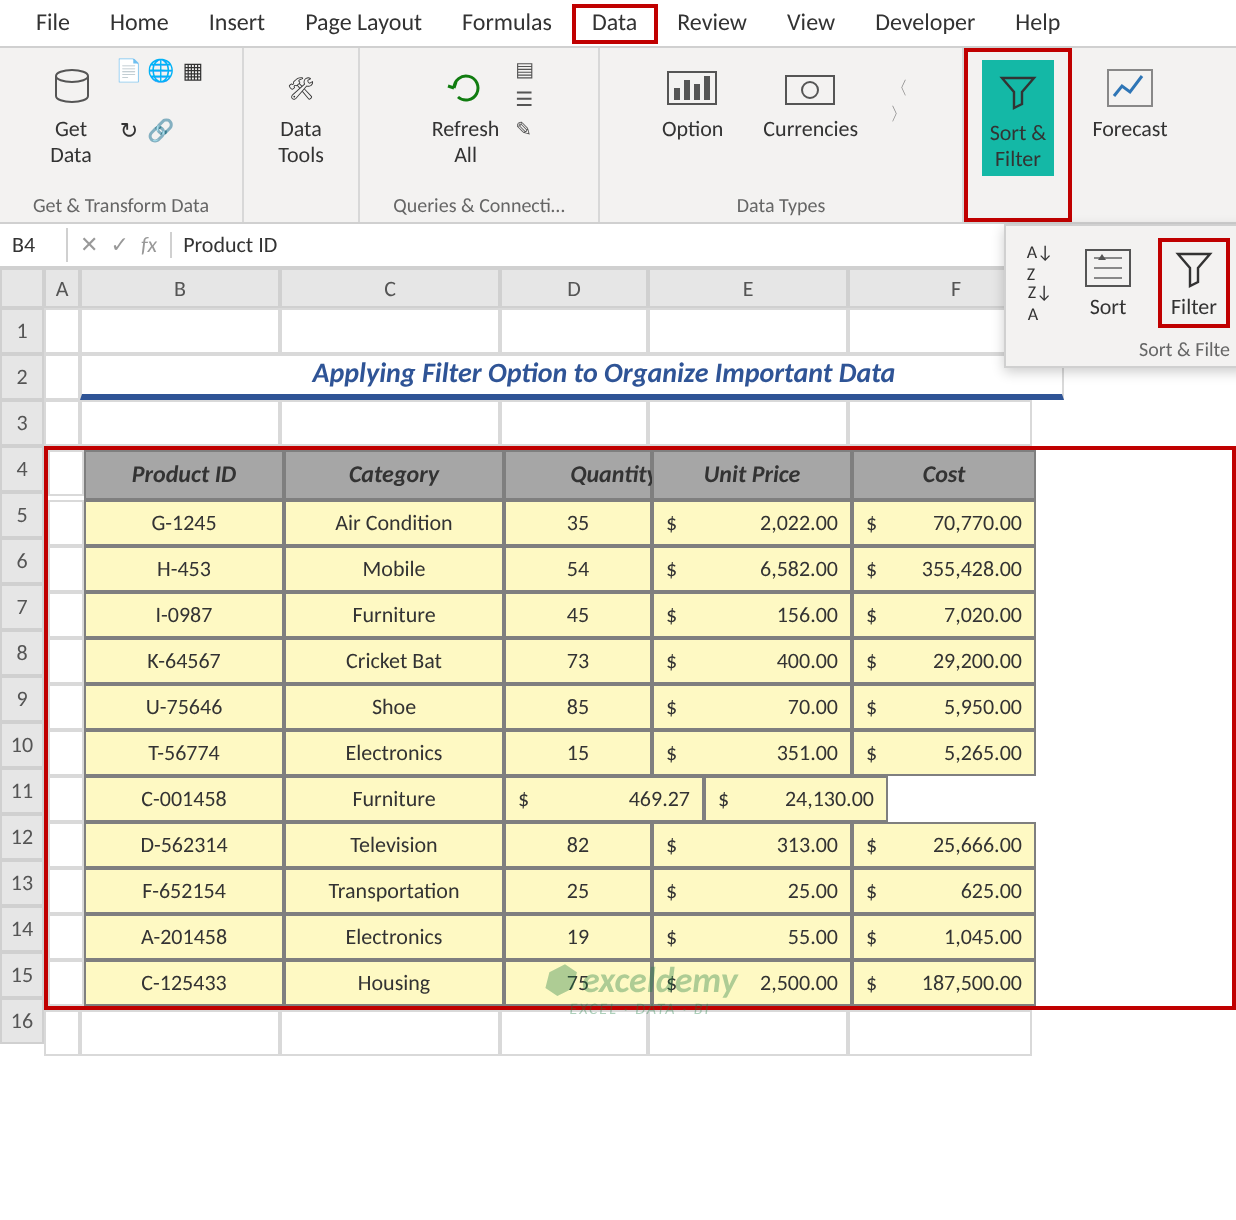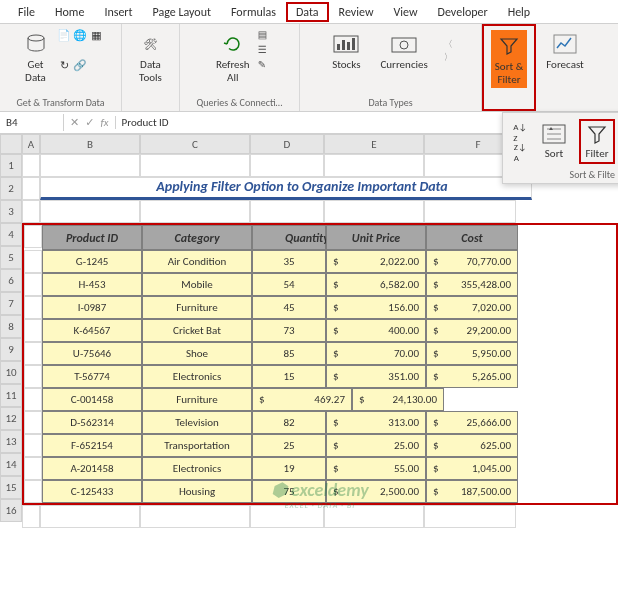--- a/index.html
+++ b/index.html
@@ -16,21 +16,21 @@
 .icon-cluster { display: flex; flex-wrap: wrap; gap: 2px; width: 46px; }
 .icon-cluster span { width: 14px; height: 14px; display: inline-flex; align-items: center; justify-content: center; }
 .sort-filter-highlight { border: 2px solid #c00000; }
 .dropdown-panel { position: absolute; top: 88px; right: -6px; background: #f3f2f1; border: 1px solid #d0d0d0; box-shadow: 0 2px 6px rgba(0,0,0,.2); padding: 6px 8px 2px; z-index: 10; }
 .dropdown-row { display: flex; align-items: center; gap: 8px; margin-bottom: 4px; }
 .mini-icon { width: 18px; height: 18px; display: flex; align-items: center; justify-content: center; font-size: 11px; border: 1px solid transparent; }
 .dd-item { display: flex; flex-direction: column; align-items: center; gap: 2px; padding: 2px 4px; }
 .dd-item.highlight { border: 2px solid #c00000; }
 .dd-label { font-size: 10px; color: #666; text-align: right; margin-top: 1px; }
 .name-box-row { display: flex; align-items: center; border-bottom: 1px solid #d0d0d0; height: 22px; background: #fff; }
-.name-box { width: 64px; border-right: 1px solid #d0d0d0; padding: 2px 6px; font-size: 11px; }
+.name-box { width: 34px; border-right: 1px solid #d0d0d0; padding: 2px 6px; font-size: 11px; }
 .fx-group { display: flex; align-items: center; gap: 6px; padding: 0 6px; border-right: 1px solid #d0d0d0; color: #999; }
 .formula-input { flex: 1; padding: 2px 6px; font-size: 11px; }
 .sheet { display: flex; }
 .row-headers { display: flex; flex-direction: column; }
 .corner, .col-h, .row-h { background: #e6e6e6; border: 1px solid #d0d0d0; display: flex; align-items: center; justify-content: center; font-size: 11px; color: #555; }
 .corner { width: 22px; height: 20px; }
 .col-h { height: 20px; }
 .row-h { width: 22px; height: 23px; }
 .col-headers { display: flex; }
 .grid { position: relative; }
@@ -122,38 +122,38 @@
       <div class="ribbon-item">
         <span class="icon-big">
             <svg width="28" height="24">
               <rect x="2" y="4" width="24" height="16" fill="none" stroke="#555"></rect>
               <rect x="5" y="12" width="3" height="6" fill="#555"></rect>
               <rect x="10" y="8" width="3" height="10" fill="#555"></rect>
               <rect x="15" y="10" width="3" height="8" fill="#555"></rect>
               <rect x="20" y="6" width="3" height="12" fill="#555"></rect>
             </svg>
           </span>
-        <span>Stocks</span>
+        <span>Option</span>
       </div>
       <div class="ribbon-item">
         <span class="icon-big">
             <svg width="28" height="24">
               <rect x="2" y="6" width="24" height="14" fill="none" stroke="#555"></rect>
               <circle cx="14" cy="13" r="4" fill="none" stroke="#555"></circle>
             </svg>
           </span>
         <span>Currencies</span>
       </div>
       <span style="font-size:9px;color:#888">〈<br>〉</span>
     </div>
     <div class="ribbon-group-label">Data Types</div>
   </div>
 
   <div class="ribbon-group sort-filter-highlight" style="width:54px">
-    <div class="ribbon-item" style="background:#f97316">
+    <div class="ribbon-item" style="background:#14b8a6">
       <span class="icon-big">
           <svg width="22" height="22">
             <path d="M3 4h16l-6 7v6l-4 2v-8z" fill="none" stroke="#333" stroke-width="1.2"></path>
           </svg>
         </span>
       <span style="white-space:pre;text-align:center">Sort &amp;
 Filter</span>
     </div>
   </div>
 

